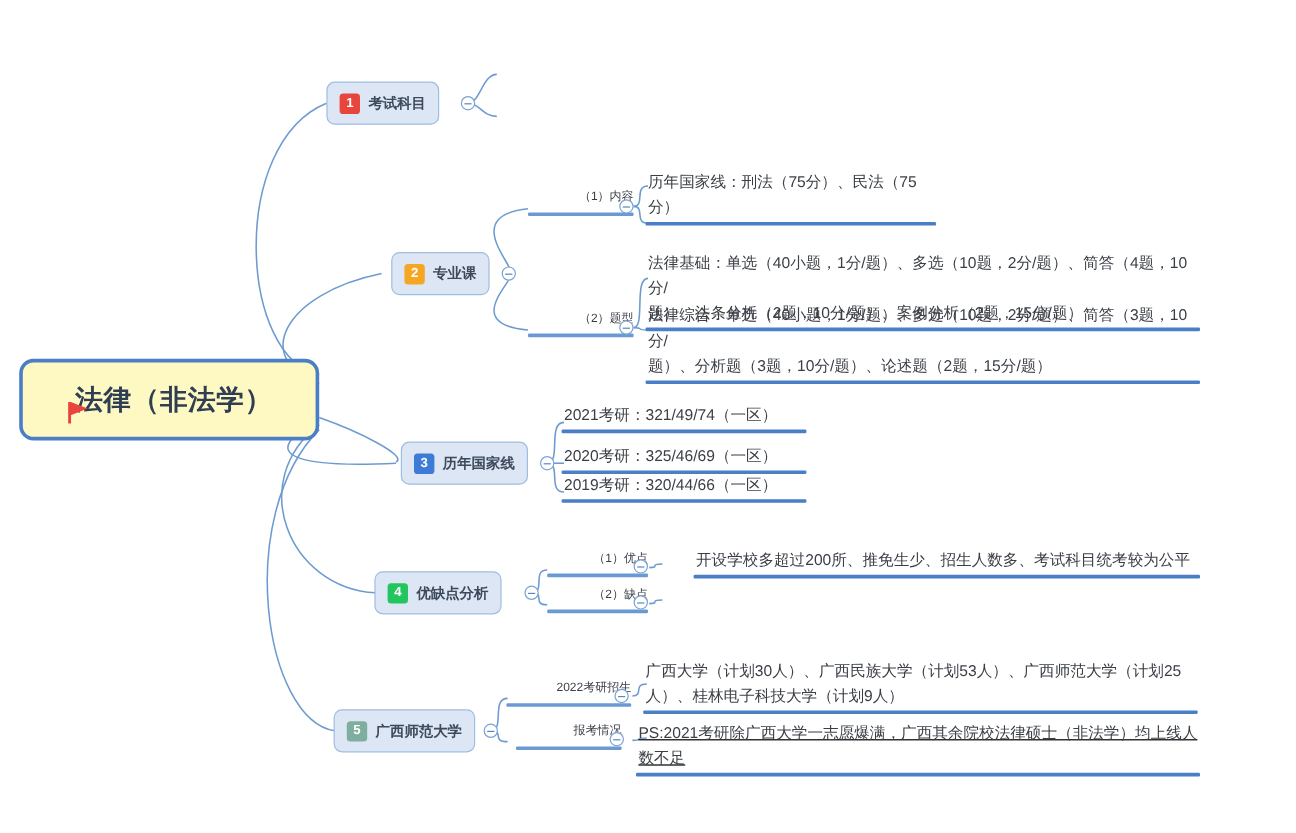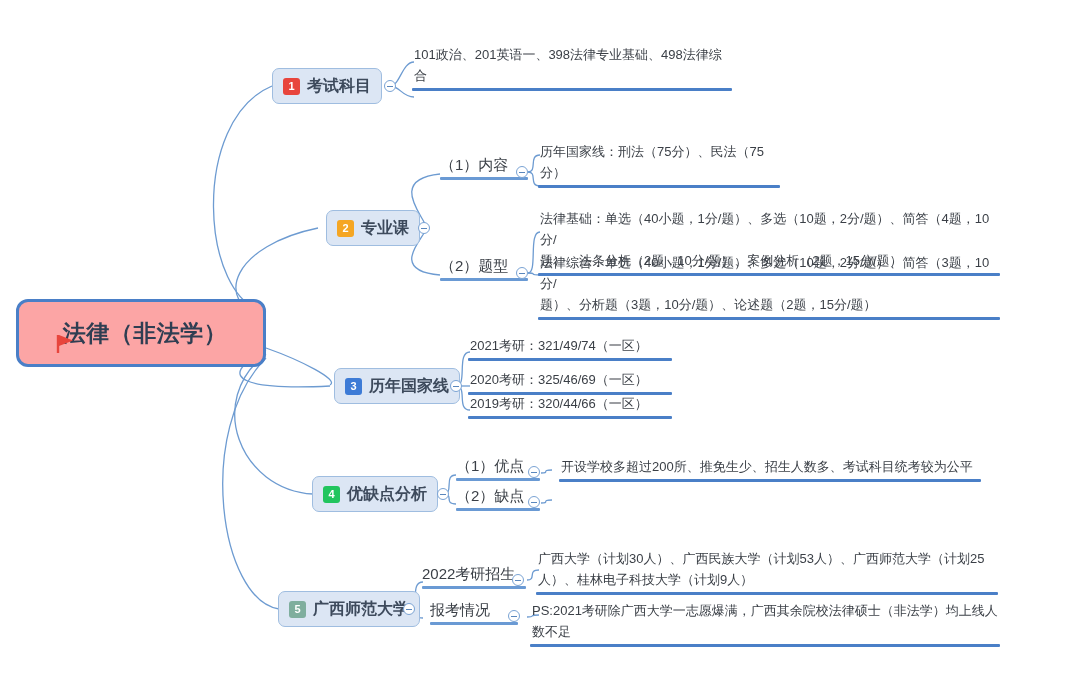--- a/index.html
+++ b/index.html
@@ -27,21 +27,21 @@
   }
 
   
   .root-node {
     position: absolute;
     left: 16px;
     top: 299px;
     width: 250px;
     height: 68px;
     box-sizing: border-box;
-    background: #fca5a5;
+    background: #fef9c3;
     border: 3px solid #4a7fc7;
     border-radius: 12px;
     display: flex;
     align-items: center;
     justify-content: center;
     gap: 8px;
     text-align: right;
   }
   .root-flag {
     width: 0; height: 0;
@@ -78,21 +78,21 @@
     color: #ffffff;
     font-size: 11px;
     font-weight: bold;
     display: flex;
     align-items: center;
     justify-content: center;
     flex: 0 0 auto;
     line-height: 1;
   }
   .branch-label {
-    font-size: 16px;
+    font-size: 12px;
     font-weight: bold;
     color: #3d4a5c;
   }
 
   
   .toggle {
     position: absolute;
     width: 12px;
     height: 12px;
     border-radius: 50%;
@@ -128,24 +128,24 @@
     border-radius: 1px;
     margin-top: 1px;
   }
 
   
   .sub {
     position: absolute;
     box-sizing: border-box;
   }
   .sub-text {
-    font-size: 15px;
+    font-size: 10px;
     color: #3a3f46;
     white-space: nowrap;
-    text-align: left;
+    text-align: right;
     line-height: 20px;
   }
   .sub-rule {
     height: 3px;
     background: #6a9ad4;
     border-radius: 1px;
     margin-top: 2px;
   }
 </style>
 </head>
@@ -204,24 +204,20 @@
     </span>
     <span class="root-label">法律（非法学）</span>
   </div>
 
   <div class="branch-node" style="left:272px; top:68px;">
     <span class="branch-badge" style="background:#e8453c">1</span>
     <span class="branch-label">考试科目</span>
   </div>
   <div class="toggle" style="left:384px; top:80px;"></div>
 
-  <div class="leaf" style="left:412px; top:44px; width:320px;">
-    <div class="leaf-text">101政治、201英语一、398法律专业基础、498法律综合</div>
-    <div class="leaf-rule"></div>
-  </div>
 
   <div class="branch-node" style="left:326px; top:210px;">
     <span class="branch-badge" style="background:#f5a623">2</span>
     <span class="branch-label">专业课</span>
   </div>
   <div class="toggle" style="left:418px; top:222px;"></div>
 
   <div class="sub" style="left:440px; top:155px; width:88px;">
     <div class="sub-text">（1）内容</div>
     <div class="sub-rule"></div>
@@ -273,21 +269,21 @@
     <span class="branch-badge" style="background:#22c55e">4</span>
     <span class="branch-label">优缺点分析</span>
   </div>
   <div class="toggle" style="left:437px; top:488px;"></div>
 
   <div class="sub" style="left:456px; top:456px; width:84px;">
     <div class="sub-text">（1）优点</div>
     <div class="sub-rule"></div>
   </div>
   <div class="toggle" style="left:528px; top:466px;"></div>
-  <div class="leaf" style="left:559px; top:456px; width:422px;">
+  <div class="leaf" style="left:578px; top:456px; width:422px;">
     <div class="leaf-text">开设学校多超过200所、推免生少、招生人数多、考试科目统考较为公平</div>
     <div class="leaf-rule"></div>
   </div>
 
   <div class="sub" style="left:456px; top:486px; width:84px;">
     <div class="sub-text">（2）缺点</div>
     <div class="sub-rule"></div>
   </div>
   <div class="toggle" style="left:528px; top:496px;"></div>
 
@@ -306,18 +302,18 @@
     <div class="leaf-text">广西大学（计划30人）、广西民族大学（计划53人）、广西师范大学（计划25
 人）、桂林电子科技大学（计划9人）</div>
     <div class="leaf-rule"></div>
   </div>
 
   <div class="sub" style="left:430px; top:600px; width:88px;">
     <div class="sub-text">报考情况</div>
     <div class="sub-rule"></div>
   </div>
   <div class="toggle" style="left:508px; top:610px;"></div>
-  <div class="leaf" style="left:530px; top:600px; width:470px;">
+  <div class="leaf" style="left:530px; top:600px; width:470px;text-decoration:underline;">
     <div class="leaf-text">PS:2021考研除广西大学一志愿爆满，广西其余院校法律硕士（非法学）均上线人数不足</div>
     <div class="leaf-rule"></div>
   </div>
 
 </div>
 
 </body></html>

